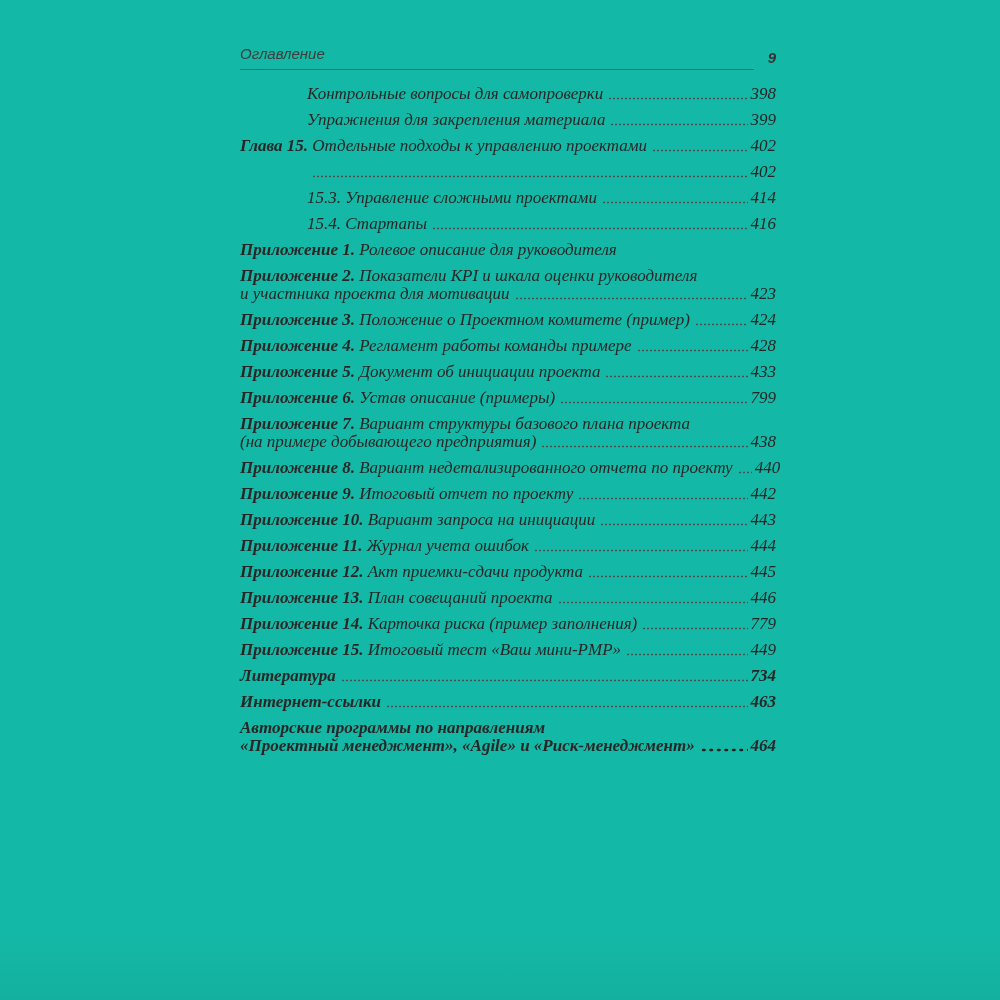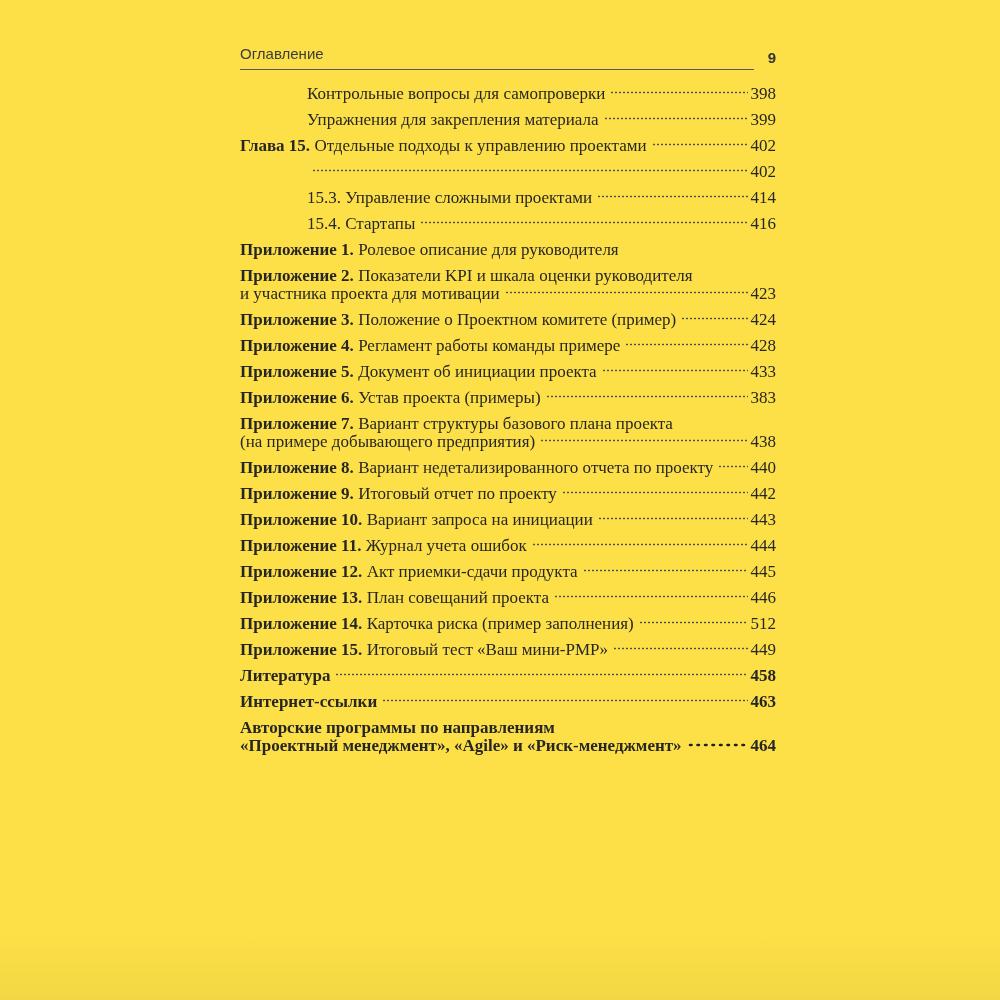--- a/index.html
+++ b/index.html
@@ -8,21 +8,22 @@
     width: 1000px;
     height: 1000px;
     background: #ffffff;
     font-family: "Liberation Serif", serif;
     color: #262626;
     overflow: hidden;
   }
   .page {
     position: absolute;
     inset: 0;
-    background: #fde047;
+    background: #14b8a6;
+    font-style: italic;
   }
   .page-shade {
     position: absolute;
     left: 0; right: 0; bottom: 0;
     height: 70px;
     background: linear-gradient(to bottom, rgba(0,0,0,0), rgba(0,0,0,0.045));
     pointer-events: none;
   }
   .content {
     position: absolute;
@@ -57,21 +58,21 @@
   }
   .entry {
     line-height: 18px;
     margin-bottom: 8px;
   }
   .entry.indent { padding-left: 67px; }
   .entry.bold-entry { font-weight: bold; }
   .entry .label { font-weight: bold; }
   .row {
     display: flex;
-    align-items: center;
+    align-items: flex-end;
   }
   .row .t { white-space: nowrap; }
   .leader {
     flex: 1;
     min-width: 14px;
     height: 3px;
     margin: 0 3px 3px 5px;
     background-image: radial-gradient(circle, #4d4d4d 1px, rgba(0,0,0,0) 1.15px);
     background-size: 4px 3px;
     background-repeat: repeat-x;
@@ -173,23 +174,23 @@
           <div class="row">
             <span class="label t">Приложение 5.&nbsp;</span>
             <span class="t">Документ об инициации проекта</span>
             <span class="leader"></span>
             <span class="pg">433</span>
           </div>
         </div>
         <div class="entry">
           <div class="row">
             <span class="label t">Приложение 6.&nbsp;</span>
-            <span class="t">Устав проекта (примеры)</span>
-            <span class="leader"></span>
-            <span class="pg">383</span>
+            <span class="t">Устав описание (примеры)</span>
+            <span class="leader"></span>
+            <span class="pg">799</span>
           </div>
         </div>
         <div class="entry">
           <div class="pre-line"><span class="label">Приложение 7.</span> Вариант структуры базового плана проекта</div>
           <div class="row">
             <span class="t">(на примере добывающего предприятия)</span>
             <span class="leader"></span>
             <span class="pg">438</span>
           </div>
         </div>
@@ -239,36 +240,36 @@
             <span class="t">План совещаний проекта</span>
             <span class="leader"></span>
             <span class="pg">446</span>
           </div>
         </div>
         <div class="entry">
           <div class="row">
             <span class="label t">Приложение 14.&nbsp;</span>
             <span class="t">Карточка риска (пример заполнения)</span>
             <span class="leader"></span>
-            <span class="pg">512</span>
+            <span class="pg">779</span>
           </div>
         </div>
         <div class="entry">
           <div class="row">
             <span class="label t">Приложение 15.&nbsp;</span>
             <span class="t">Итоговый тест «Ваш мини-PMP»</span>
             <span class="leader"></span>
             <span class="pg">449</span>
           </div>
         </div>
         <div class="entry bold-entry">
           <div class="row">
             <span class="t">Литература</span>
             <span class="leader"></span>
-            <span class="pg">458</span>
+            <span class="pg">734</span>
           </div>
         </div>
         <div class="entry bold-entry">
           <div class="row">
             <span class="t">Интернет-ссылки</span>
             <span class="leader"></span>
             <span class="pg">463</span>
           </div>
         </div>
         <div class="entry bold-entry">

